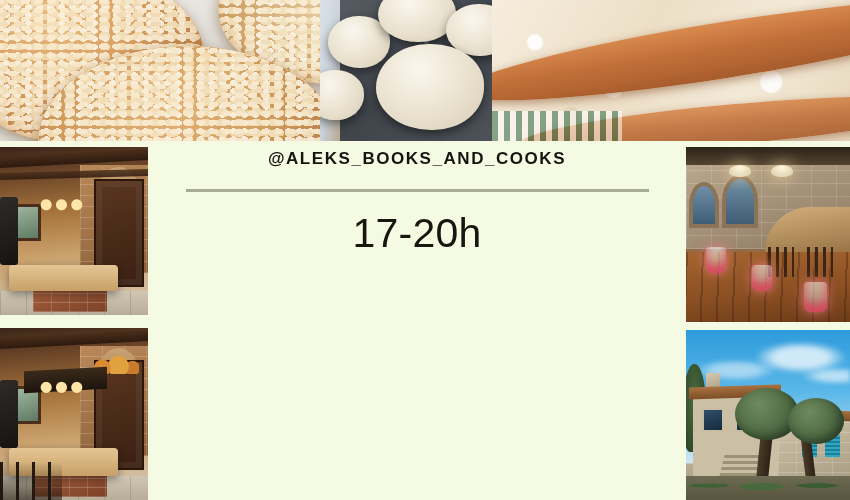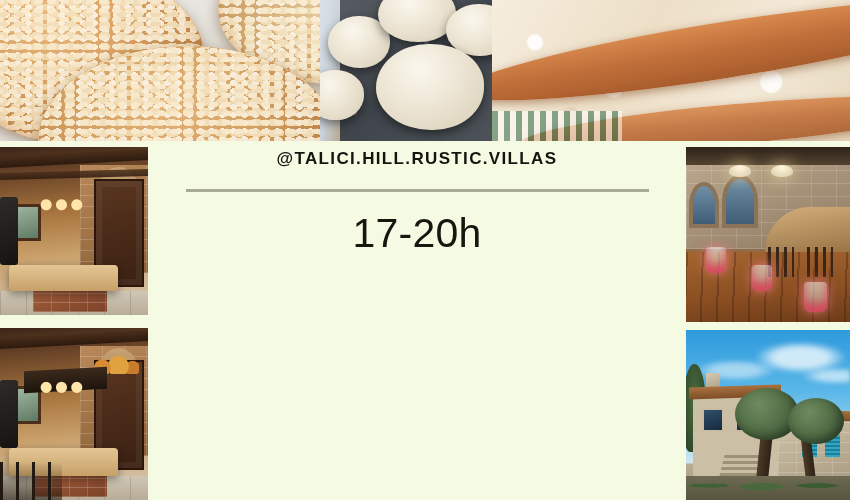--- a/index.html
+++ b/index.html
@@ -489,21 +489,21 @@
       <div class="trunk t2"></div>
       <div class="olive o1"></div>
       <div class="olive o2"></div>
       <div class="v-hedge"></div>
     </div>
   </div>
 
   <div class="center">
 
     <div class="handles">
-      <div class="handle-2">@TALICI.HILL.RUSTIC.VILLAS</div>
+      <div class="handle-1">@ALEKS_BOOKS_AND_COOKS</div>
     </div>
 
     <div class="divider"></div>
 
     <div class="title">
     </div>
 
     <div class="time">17-20h</div>
 
   </div>

